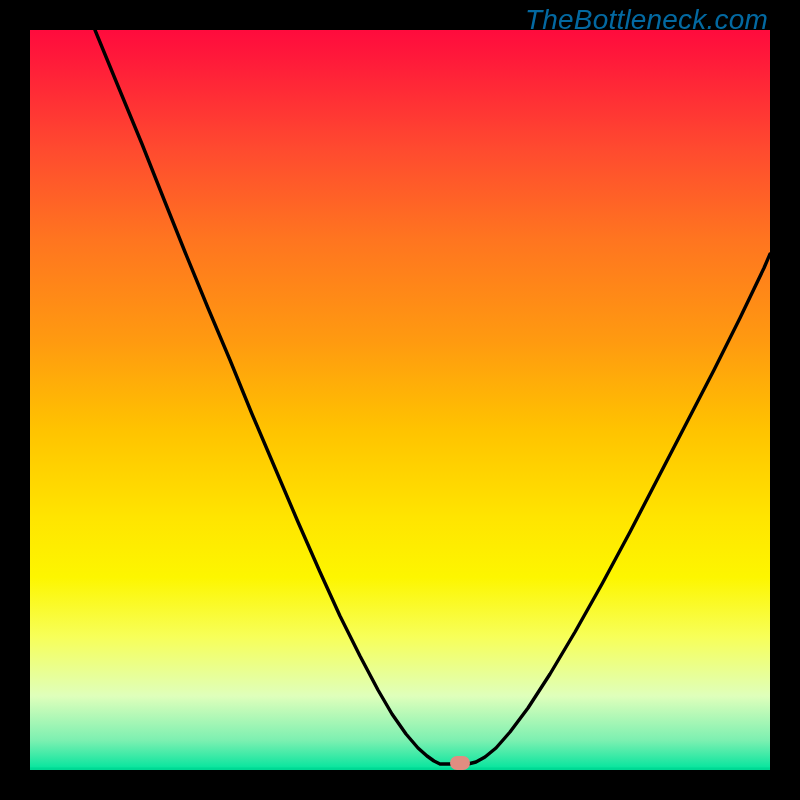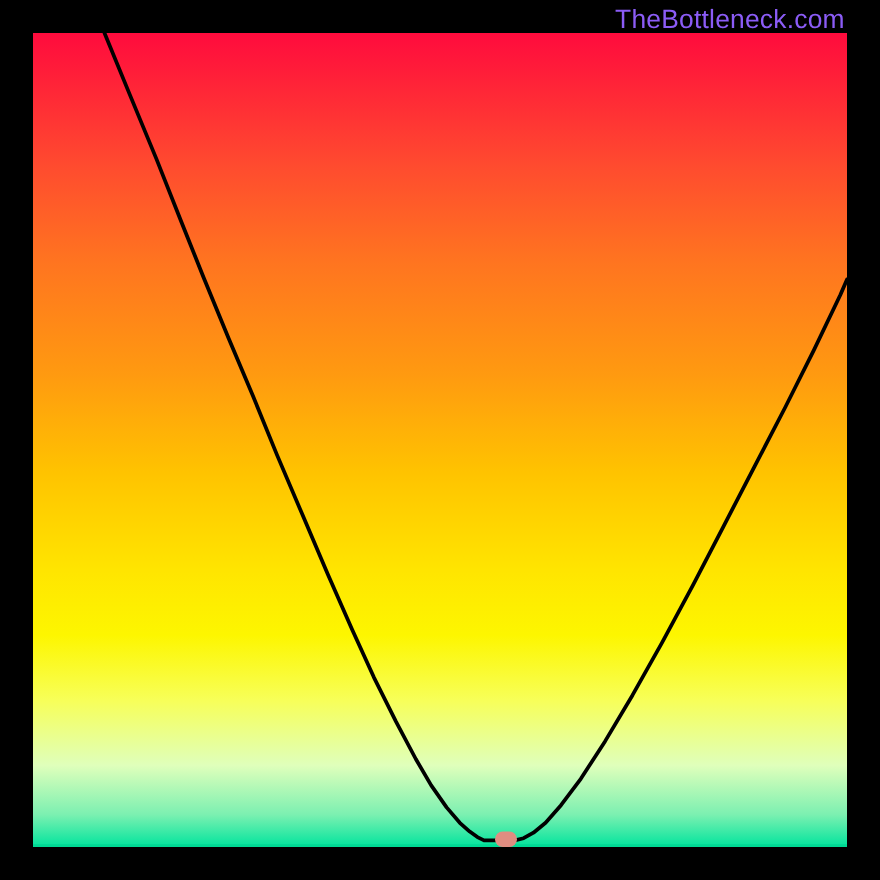--- a/index.html
+++ b/index.html
@@ -29,23 +29,24 @@
       #dfffbb 90%,
       #7cf0b1 96%,
       #00e49d 100%
     );
   }
   .credit {
     position: absolute;
     top: 4px;
     right: 32px;
     font-family: Arial, Helvetica, sans-serif;
-    font-size: 24px;
-    color: #8b5cf6;
+    font-size: 28px;
+    color: #0369a1;
     letter-spacing: 0.2px;
+    font-style: italic;
   }
   .curve-svg {
     position: absolute;
     left: 0;
     top: 0;
     width: 740px;
     height: 740px;
   }
   .curve-path {
     fill: none;

